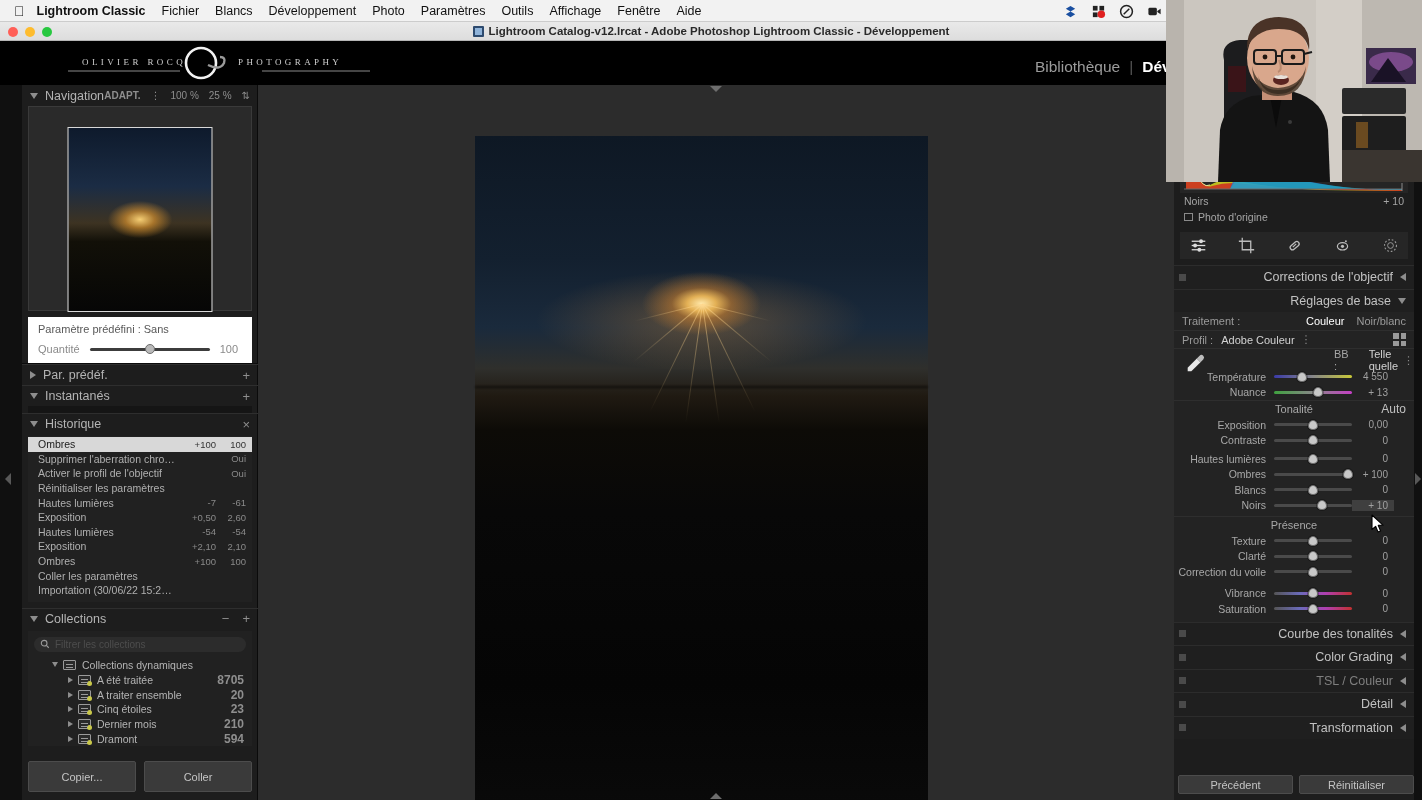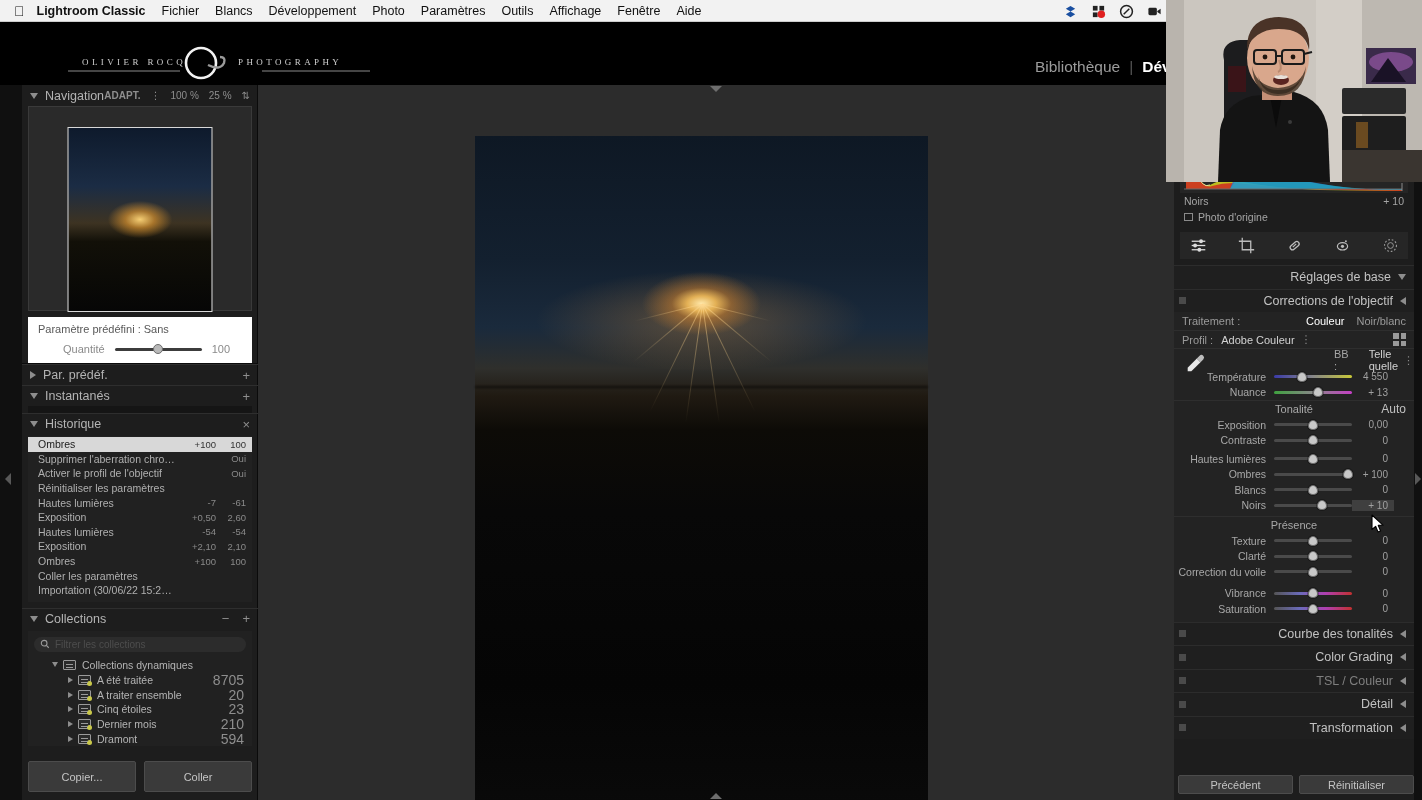--- a/index.html
+++ b/index.html
@@ -89,22 +89,22 @@
                   border: 1px solid #3a3a3a; }
   .navthumb {
     position: absolute; left: 50%; transform: translateX(-50%); top: 20px;
     width: 145px; height: 185px; border: 1px solid #d8d8d8;
     background:
       radial-gradient(ellipse 52px 30px at 50% 50%, rgba(255,214,120,.95) 0%, rgba(255,170,50,.55) 28%, rgba(120,70,20,0) 62%),
       linear-gradient(#0e1a2c 0%, #1b2c44 32%, #3d3322 52%, #121008 62%, #060606 100%);
   }
   .presetbar { margin: 6px 6px 0 6px; height: 46px; background: #ffffff; position: relative; }
   .pb-row1 { position: absolute; left: 10px; top: 6px; font-size: 11px; color: #585858; }
-  .pb-row2 { position: absolute; left: 10px; top: 26px; right: 22px; font-size: 11px; color: #8a8a8a;
-             display: flex; align-items: center; margin-left: 25px; }
+  .pb-row2 { position: absolute; left: 10px; top: 26px; right: 14px; font-size: 11px; color: #8a8a8a;
+             display: flex; align-items: center; }
   .slider-track { flex: 1; height: 3px; background: #3c3c3c; margin: 0 10px; position: relative;
                   border-radius: 2px; }
   .slider-knob { position: absolute; top: -3.5px; width: 10px; height: 10px; border-radius: 50%;
                  background: #b9b9b9; border: 1px solid #6d6d6d; transform: translateX(-50%); }
 
   .divline { height: 1px; background: #0b0b0b; }
   .grp { border-top: 1px solid #2e2e2e; }
 
   .histlist { margin: 2px 6px 0 6px; background: #212121; padding: 1px 0 4px 0; }
   .histrow { display: flex; align-items: center; height: 14.6px; font-size: 10.5px; color: #b0b0b0;
@@ -113,21 +113,21 @@
   .hist-name { flex: 1; white-space: nowrap; overflow: hidden; text-overflow: ellipsis; }
   .hist-v1 { width: 40px; text-align: right; color: #8a8a8a; font-size: 9.5px; }
   .hist-v2 { width: 30px; text-align: right; color: #8a8a8a; font-size: 9.5px; }
   .histrow.sel .hist-v1, .histrow.sel .hist-v2 { color: #333; }
 
   .collbox { margin: 2px 6px 0 6px; background: #212121; padding: 4px 0 0 0; }
   .collsearch { margin: 2px 6px 6px 6px; height: 15px; background: #2c2c2c; border-radius: 8px;
                 display: flex; align-items: center; padding: 0 6px; font-size: 10px; color: #4d4d4d; }
   .collrow { display: flex; align-items: center; height: 14.8px; font-size: 10.5px; color: #b4b4b4;
              padding-right: 8px; }
-  .collrow .cnt { margin-left: auto; font-size: 14px; color: #8e8e8e; }
+  .collrow .cnt { margin-left: auto; font-size: 12px; color: #8e8e8e; font-weight: bold; }
   .mini-tri { width: 0; height: 0; border-top: 3.5px solid transparent; border-bottom: 3.5px solid transparent;
               border-left: 5px solid #8d8d8d; margin-right: 5px; }
   .mini-tri-d { width: 0; height: 0; border-left: 3.5px solid transparent; border-right: 3.5px solid transparent;
               border-top: 5px solid #8d8d8d; margin-right: 5px; }
   .collicon { width: 13px; height: 10px; border: 1px solid #9a9a9a; border-radius: 1px;
               margin-right: 6px; position: relative; background: #2a2a2a; }
   .collicon::after { content: ""; position: absolute; left: 2px; top: 3px; width: 7px; height: 1px;
                      background: #9a9a9a; box-shadow: 0 3px 0 #9a9a9a; }
   .smartdot { position: absolute; right: -2px; bottom: -2px; width: 5px; height: 5px; border-radius: 50%;
               background: #c9c84a; }
@@ -311,20 +311,31 @@
           <circle cx="8" cy="12" r="1.3" fill="#222"></circle>
         </svg>
       <svg class="mico" viewBox="0 0 16 16">
           <rect x="1" y="5" width="12.5" height="6.5" rx="1.4" fill="none" stroke="#222" stroke-width="1.2"></rect>
           <rect x="2.2" y="6.2" width="4" height="4.1" fill="#e8c020"></rect>
           <rect x="14" y="7" width="1.4" height="2.5" rx=".5" fill="#222"></rect>
         </svg>
     </div>
   </div>
 
+  <div class="winbar">
+    <div class="traffic">
+      <span class="dot r"></span>
+      <span class="dot y"></span>
+      <span class="dot g"></span>
+    </div>
+    <div class="wintitle-wrap">
+      <span class="lricon"></span>
+      <span>Lightroom Catalog-v12.lrcat - Adobe Photoshop Lightroom Classic - Développement</span>
+    </div>
+  </div>
 
   <div class="lrapp">
 
     <div class="lrhead">
       <svg class="logo" viewBox="0 0 420 42">
         <text x="52" y="22" fill="#cfcfcf" font-family="Liberation Serif, serif" font-size="9" letter-spacing="3.4">OLIVIER ROCQ</text>
         <line x1="38" y1="28" x2="150" y2="28" stroke="#8a8a8a" stroke-width="1"></line>
         <circle cx="171" cy="20" r="15" fill="none" stroke="#f2f2f2" stroke-width="2.6"></circle>
         <path d="M178 22 q12 6 16 -2 q2 -6 -4 -6" fill="none" stroke="#9a9a9a" stroke-width="2.4"></path>
         <text x="208" y="22" fill="#cfcfcf" font-family="Liberation Serif, serif" font-size="9" letter-spacing="3.4">PHOTOGRAPHY</text>
@@ -604,29 +615,29 @@
               <circle cx="14" cy="5" r="1.1" fill="#bdbdbd"></circle>
             </svg>
             <svg class="tico" viewBox="0 0 20 20">
               <circle cx="10" cy="10" r="7" fill="none" stroke="#9a9a9a" stroke-width="1.3" stroke-dasharray="2 2.2"></circle>
               <circle cx="10" cy="10" r="3.4" fill="none" stroke="#9a9a9a" stroke-width="1.1"></circle>
             </svg>
           </div>
 
           <div style="height:6px"></div>
 
-          <div class="collapsed" style="border-top:1px solid #2c2c2c">
-            <span>Réglages de base</span>
-            <span class="tri-dn"></span>
-          </div>
-
           <div class="collapsed">
             <span class="sw"></span>
             <span>Corrections de l'objectif</span>
             <span class="tri-l"></span>
+          </div>
+
+          <div class="collapsed" style="border-top:1px solid #2c2c2c">
+            <span>Réglages de base</span>
+            <span class="tri-dn"></span>
           </div>
 
           <div class="basicbody">
             <div class="subrow">
               <span class="lbl">Traitement :</span>
               <span class="right">
                 <span class="seg-on">Couleur</span>
                 <span class="seg-off">Noir/blanc</span>
               </span>
             </div>

